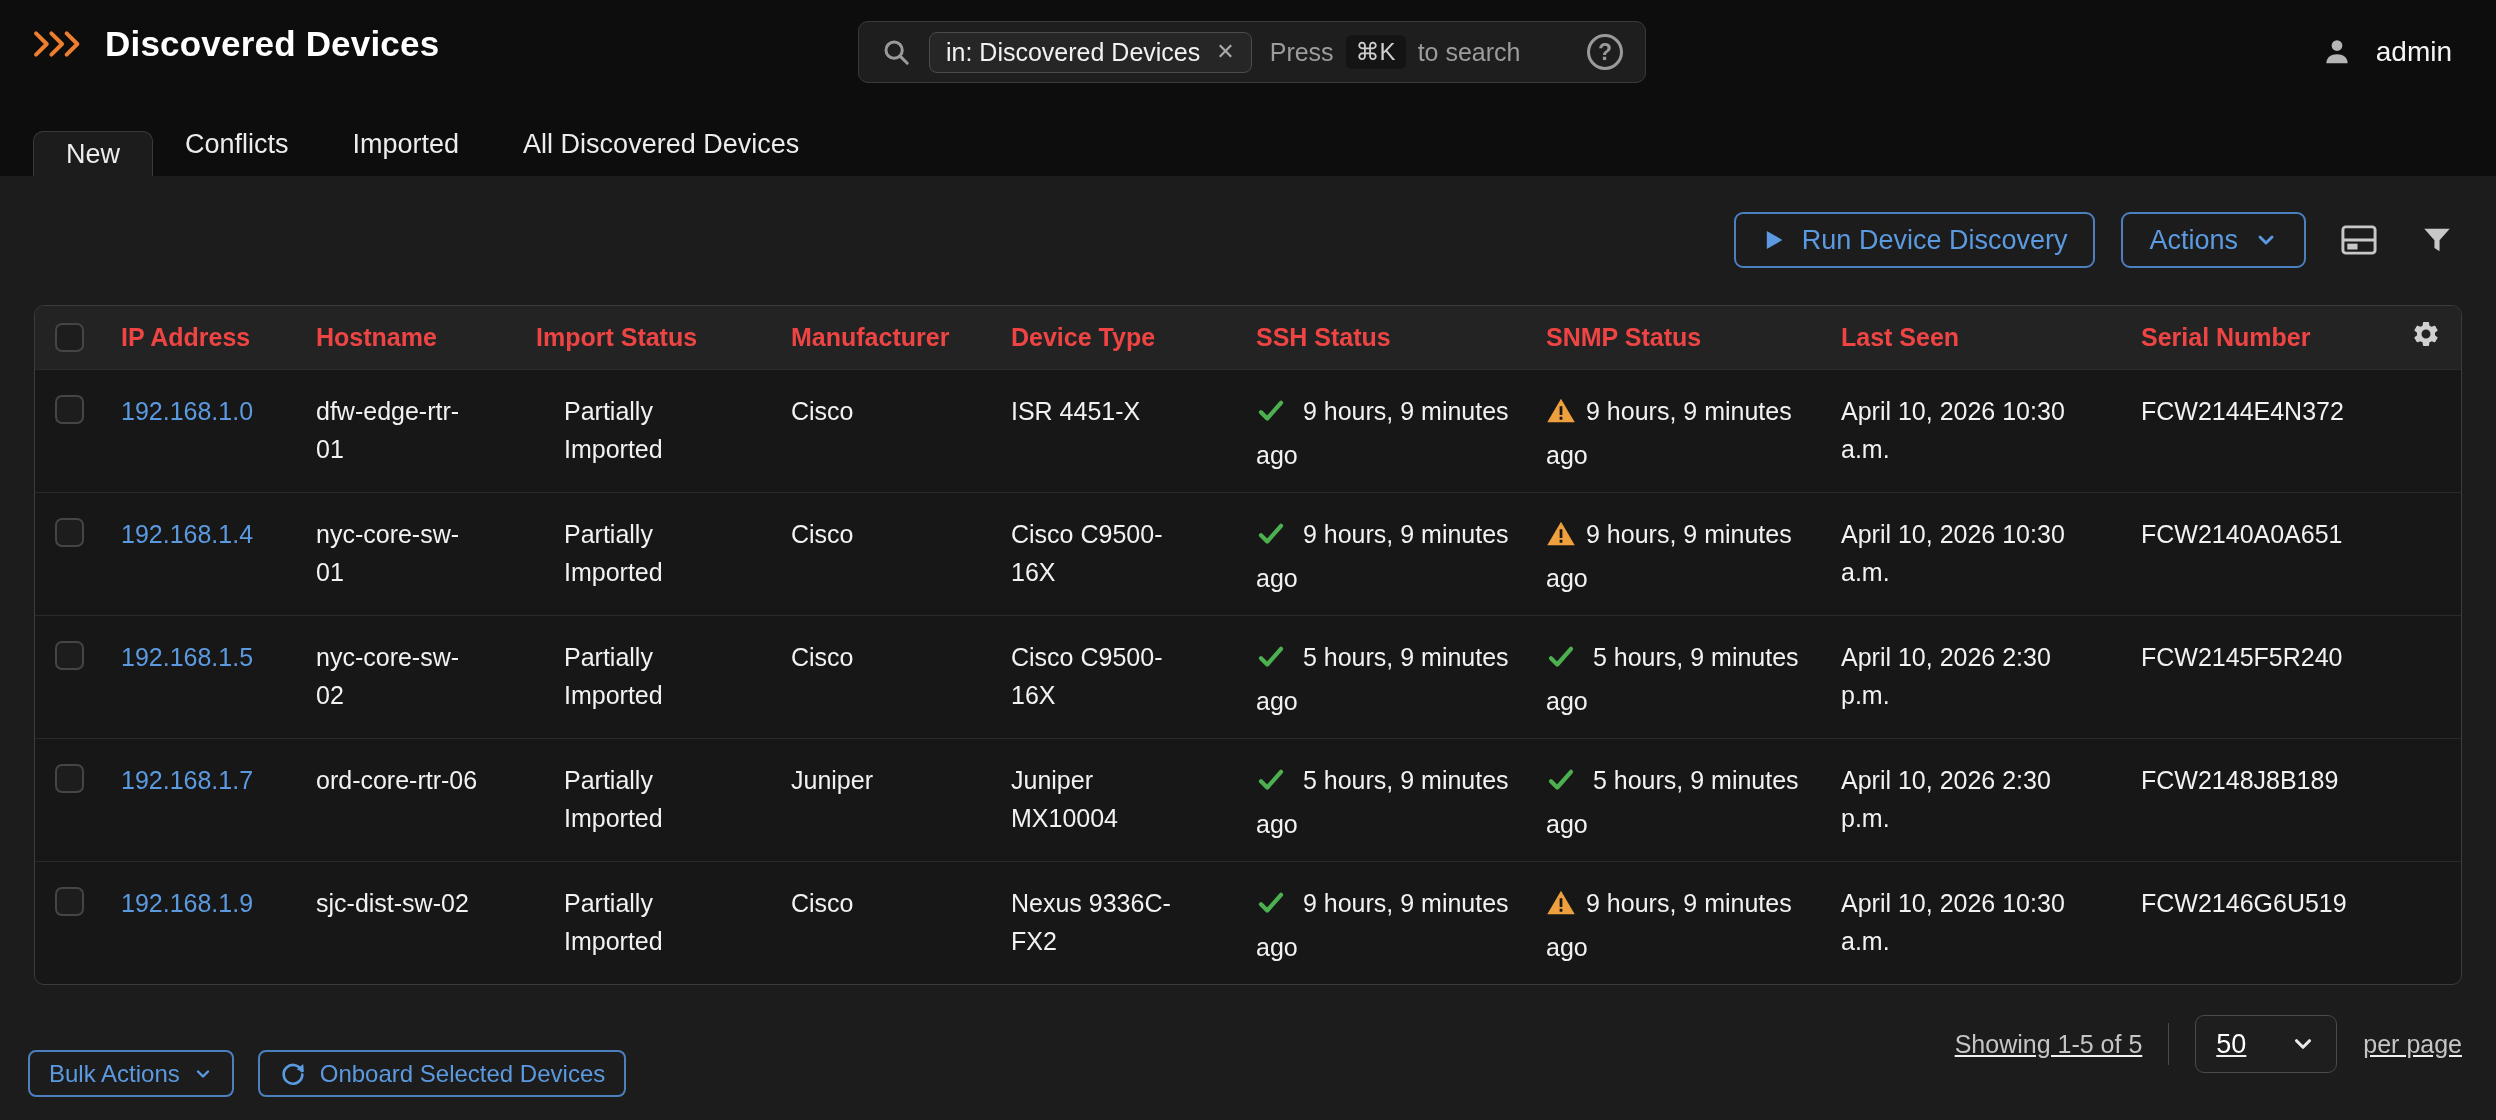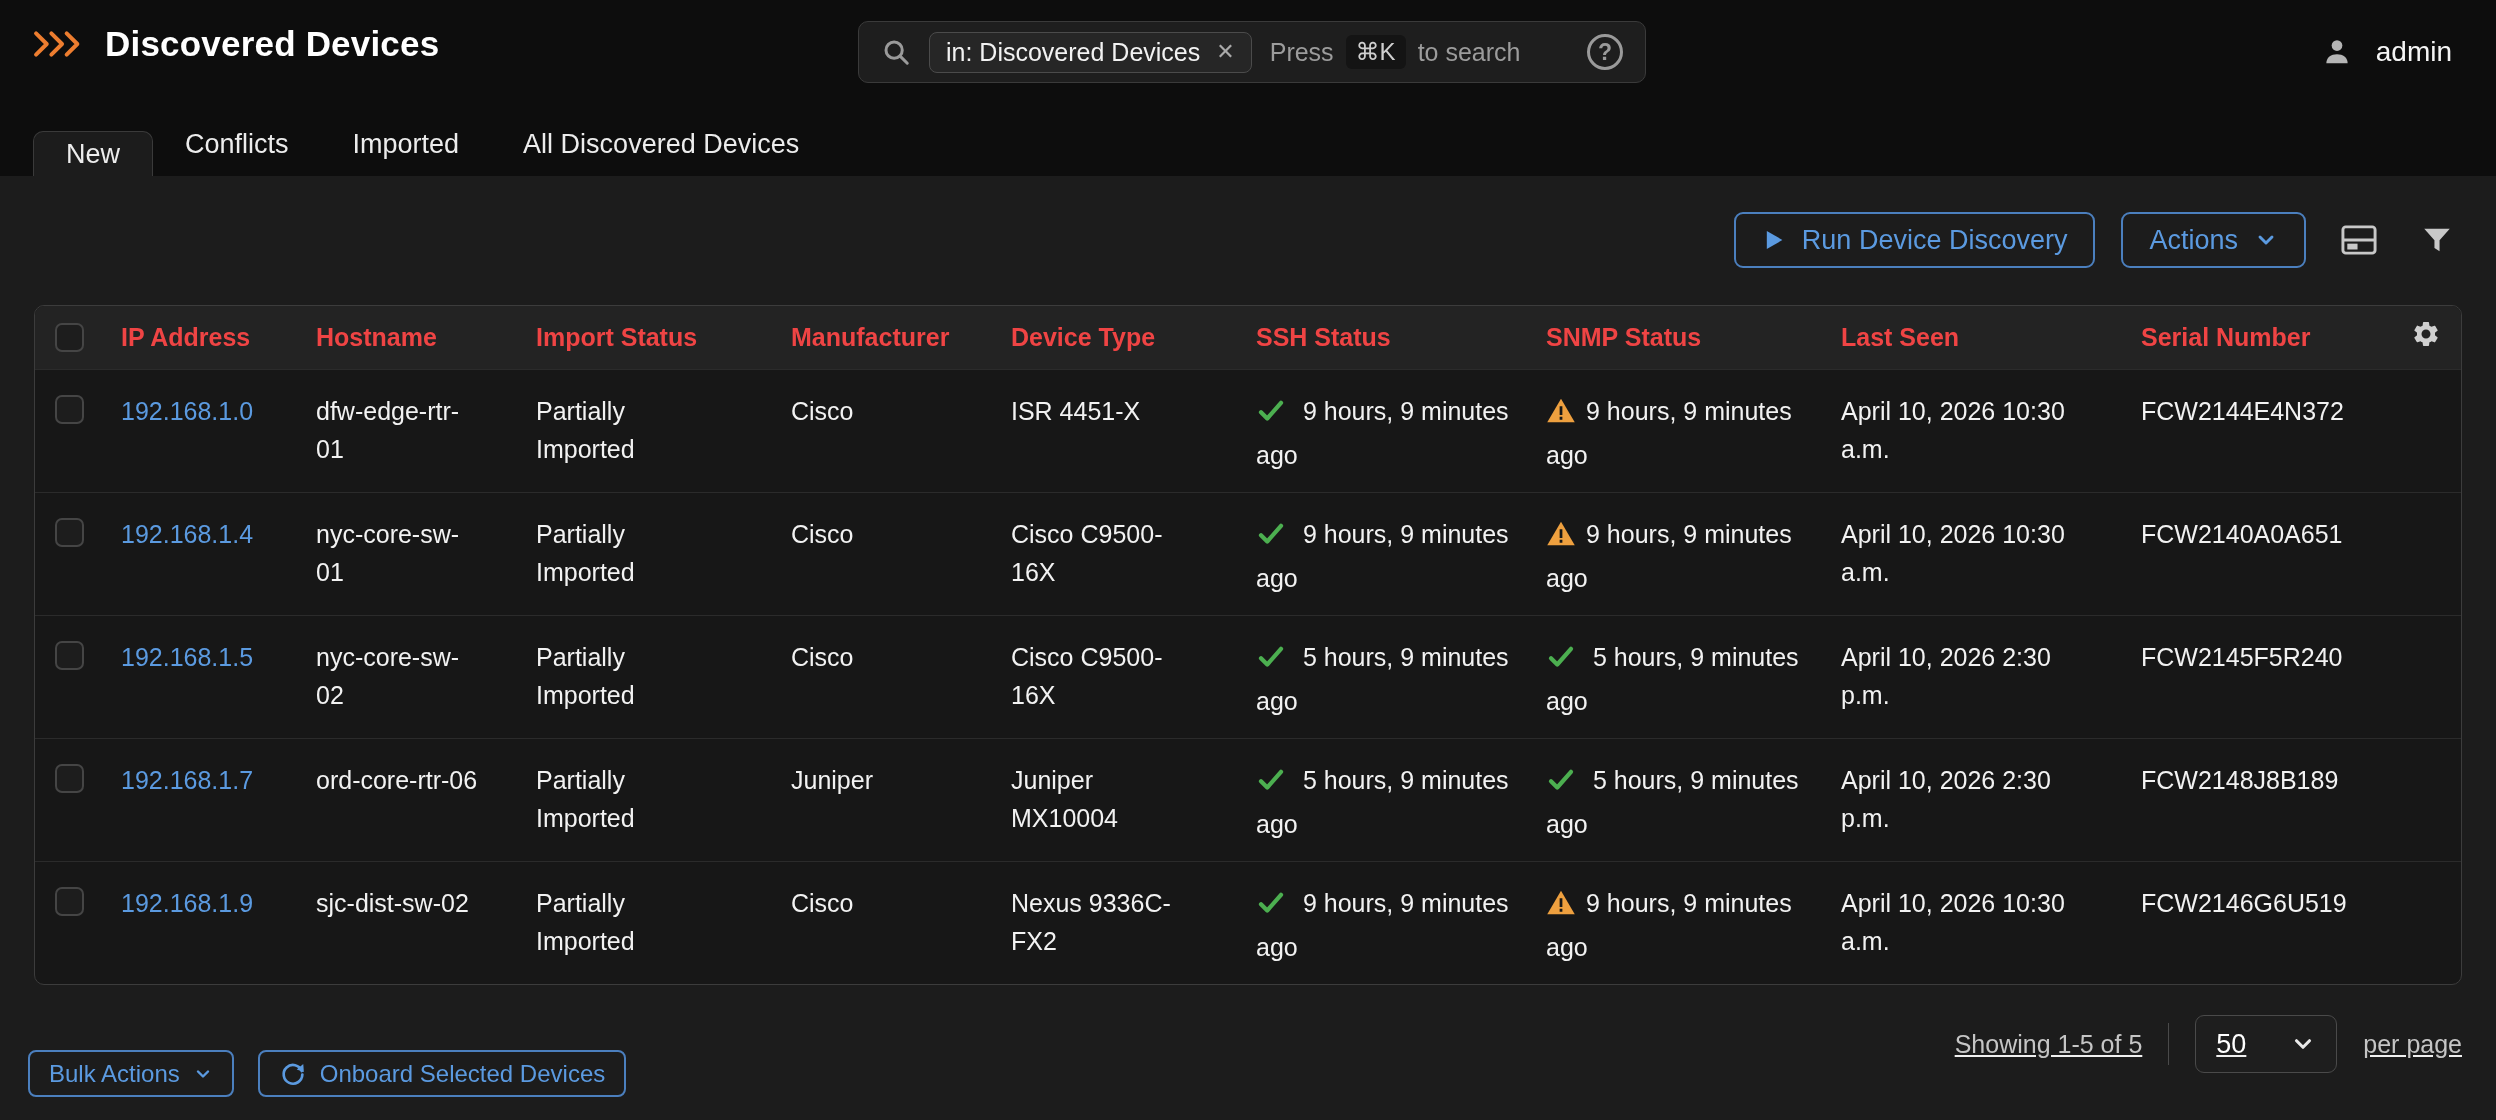--- a/index.html
+++ b/index.html
@@ -66,21 +66,21 @@
   td { vertical-align:top; padding:22px 16px 0 0; height:123px; font-size:25px; line-height:38px; color:#f2f2f2; }
   tbody tr { border-top:1px solid #2b2b2b; }
   .cb-cell { padding-left:20px !important; }
   .checkbox {
     width:29px; height:29px; border:2px solid #454545; border-radius:7px;
     background:#1d1d1d; cursor:pointer; margin-top:3px;
   }
   thead .checkbox { margin-top:0; }
   .ip-link { color:#5b9ae0; text-decoration:none; cursor:pointer; }
   .lim-host { display:inline-block; max-width:168px; }
-  .lim-import { display:inline-block; max-width:160px; }
+  .lim-import { display:inline-block; max-width:160px;margin-left:28px; }
   .lim-device { display:inline-block; max-width:180px; }
   .lim-seen { display:inline-block; max-width:240px; }
   .st-icon { display:inline-block; vertical-align:-6px; margin-right:10px; }
   .gear-th { padding-right:24px; text-align:right; }
 
   
   .footer-left { position:absolute; bottom:23px; left:28px; display:flex; align-items:center; gap:24px; }
   .btn-sm {
     display:flex; align-items:center; gap:13px; height:47px; padding:0 19px;
     border:2px solid #4b7fbe; border-radius:8px; background:transparent;

